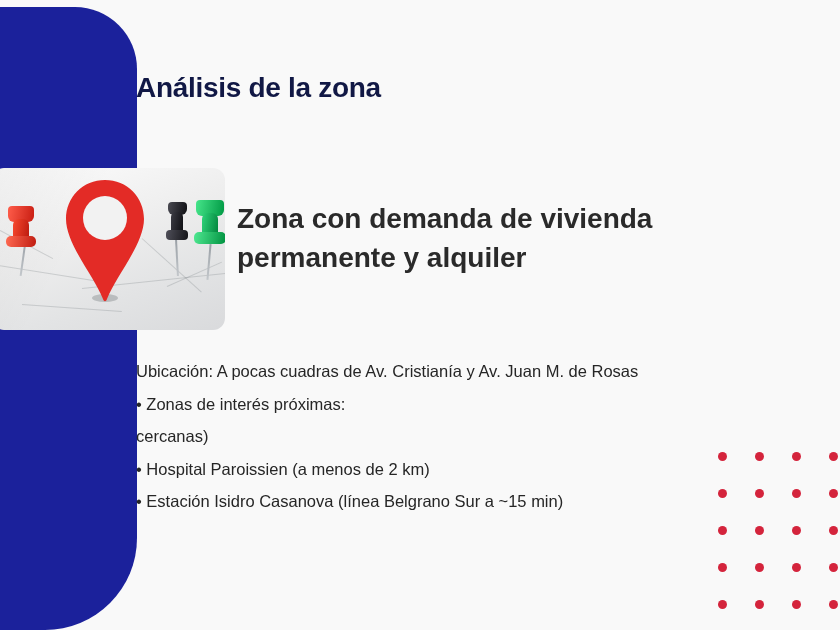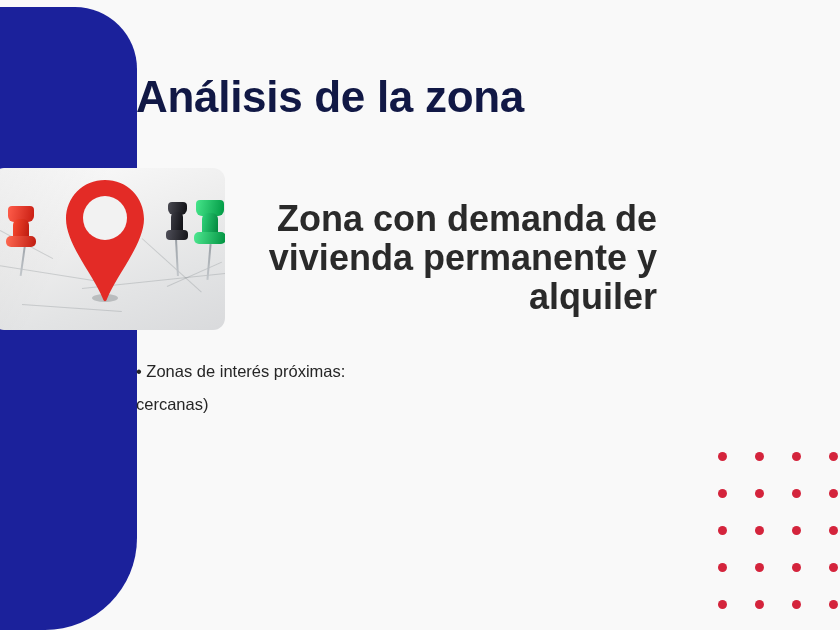--- a/index.html
+++ b/index.html
@@ -95,39 +95,39 @@
   .pin-red   { left: 8px;  top: 38px; }
   .pin-black { left: 174px; top: 34px; }
   .pin-green { left: 200px; top: 32px; }
 
   
   .title {
     position: absolute;
     left: 136px;
     top: 72px;
     z-index: 5;
-    font-size: 44px;
+    font-size: 28px;
     font-weight: bold;
     color: #111845;
     letter-spacing: -0.3px;
     white-space: nowrap;
   }
 
   
   .subtitle {
     position: absolute;
     left: 237px;
     top: 199px;
     width: 420px;
     z-index: 5;
-    font-size: 36px;
+    font-size: 28px;
     line-height: 39px;
     font-weight: bold;
     color: #2a2a2a;
-    text-align: right;
+    text-align: left;
   }
 
   
   .body-text {
     position: absolute;
     left: 136px;
     top: 355px;
     width: 600px;
     z-index: 5;
     font-size: 16.5px;
@@ -196,22 +196,25 @@
       <path d="M41 2 C19 2 2 19 2 41 C2 66 30 98 39 121 C40 124 42 124 43 121 C52 98 80 66 80 41 C80 19 63 2 41 2 Z" fill="#e32b26"></path>
       <circle cx="41" cy="40" r="22" fill="#f2f2f2"></circle>
     </svg>
   </div>
 
   <div class="title">Análisis de la zona</div>
 
   <div class="subtitle">Zona con demanda de vivienda permanente y alquiler</div>
 
   <div class="body-text">
+    <span class="line">Ubicación: A pocas cuadras de Av. Cristianía y Av. Juan M. de Rosas</span>
     <span class="line">• Zonas de interés próximas:</span>
     <span class="line">cercanas)</span>
+    <span class="line">• Hospital Paroissien (a menos de 2 km)</span>
+    <span class="line">• Estación Isidro Casanova (línea Belgrano Sur a ~15 min)</span>
   </div>
 
   <div class="dot-grid">
       <div class="dot" style="background: rgb(212, 36, 60);"></div>
       <div class="dot" style="background: rgb(212, 36, 60);"></div>
       <div class="dot" style="background: rgb(212, 36, 60);"></div>
       <div class="dot" style="background: rgb(212, 36, 60);"></div>
       <div class="dot" style="background: rgb(212, 36, 60);"></div>
       <div class="dot" style="background: rgb(212, 36, 60);"></div>
       <div class="dot" style="background: rgb(212, 36, 60);"></div>

